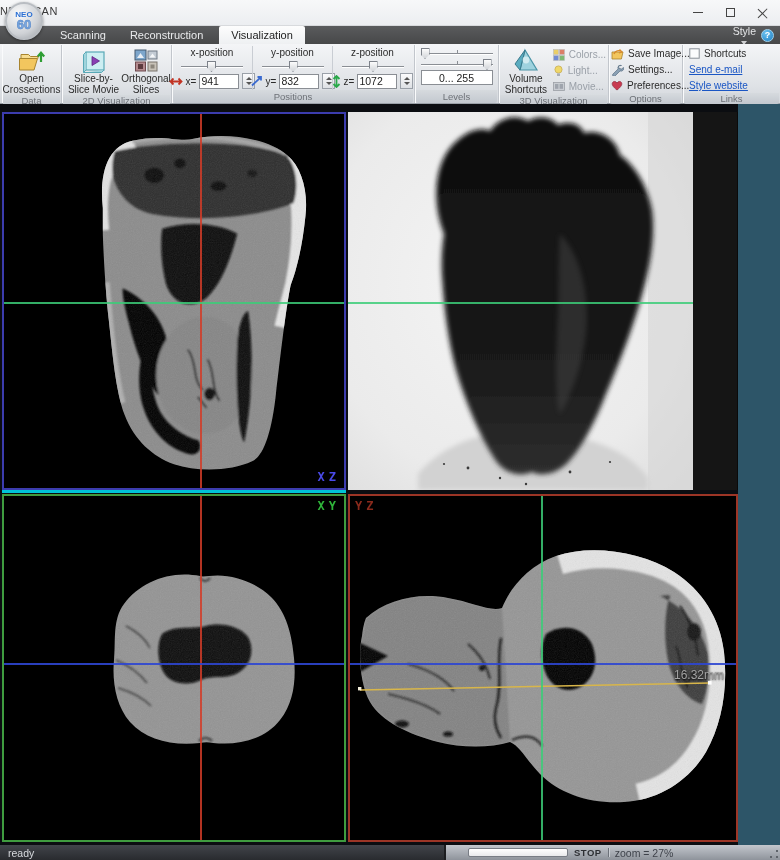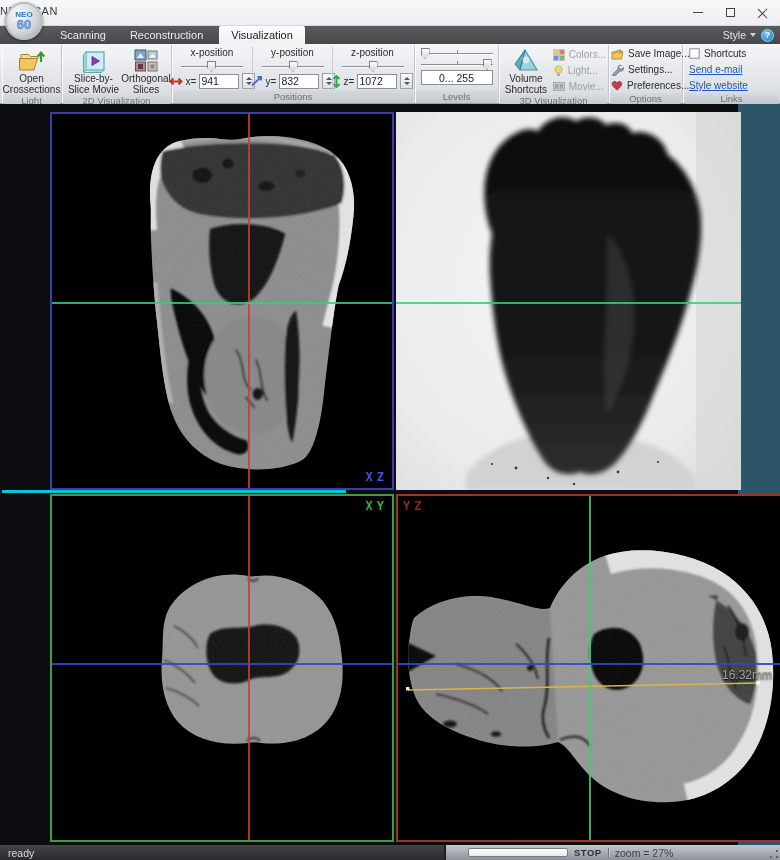--- a/index.html
+++ b/index.html
@@ -33,21 +33,21 @@
                  -webkit-text-stroke:.5px #4a7ec4; }
 
   
   .tabrow { position:absolute; left:0; top:26px; width:780px; height:18px;
             background:linear-gradient(#5a5b5d,#474849); }
   .tabs { position:absolute; left:48px; top:0; height:18px; display:flex; align-items:flex-end; }
   .tab { padding:2px 12px 3px 12px; font-size:11px; color:#e9eaec; cursor:default; }
   .tab.active { background:linear-gradient(#fdfdfd,#eef0f2); color:#222; border-radius:2px 2px 0 0;
                 padding-top:3px; margin-left:4px; margin-right:4px; }
   .tabrow-right { position:absolute; right:6px; top:1px; height:16px; display:flex; align-items:center; gap:5px; }
-  .style-label { font-size:10.5px; color:#e4e5e7; display:flex; align-items:center; gap:4px; }
+  .style-label { font-size:10.5px; color:#e4e5e7; display:flex; align-items:center; gap:4px;flex-direction:column; }
   .chev-down { width:0; height:0; border-left:3.5px solid transparent; border-right:3.5px solid transparent;
                border-top:4px solid #cfd0d2; }
   .help-icon { width:13px; height:13px; border-radius:50%;
                background:radial-gradient(circle at 35% 30%, #6ec2f0, #1d7fc4);
                color:#fff; font-size:9px; font-weight:bold; display:flex; align-items:center;
                justify-content:center; border:1px solid #9fd2ee; }
 
   
   .ribbon { position:absolute; left:0; top:44px; width:780px; height:60px;
             background:linear-gradient(#f4f5f7,#dfe2e6 70%,#d3d7dc);
@@ -94,21 +94,21 @@
   .levels-col { display:flex; flex-direction:column; align-items:center; width:80px; padding-top:1px; }
   .levels-col .slider { width:72px; height:11px; margin-top:0; }
   .range-box { width:72px; height:15px; border:1px solid #8a8e94; background:#fff; font-size:10.5px;
                color:#222; display:flex; align-items:center; justify-content:center; margin-top:1px; }
 
   
   .viewport { position:absolute; left:0; top:104px; width:780px; height:741px; background:#0b0d11; }
   .teal-strip { position:absolute; left:738px; top:0; width:42px; height:741px; background:#2d5568; }
   .black-strip { position:absolute; left:693px; top:8px; width:45px; height:378px; background:#151515;
                  border-right:1px solid #0a0a0a; }
-  .quad { position:absolute; overflow:hidden;margin-left:48px; }
+  .quad { position:absolute; overflow:hidden; }
   .quad svg { display:block; width:100%; height:100%; }
   .q-xz { left:2px; top:8px; width:344px; height:378px; border:2px solid #3c3cae; background:#000; }
   .q-xy { left:2px; top:390px; width:344px; height:348px; border:2px solid #3f9c3f; background:#000; }
   .q-yz { left:348px; top:390px; width:390px; height:348px; border:2px solid #9c3526; background:#000; }
   .q-proj { left:348px; top:8px; width:345px; height:378px; background:#ededed; }
   .cyan-line { position:absolute; left:2px; top:386px; width:344px; height:3px; background:#00c4d8; }
 
   .xline { position:absolute; height:1.5px; left:0; right:0; }
   .yline { position:absolute; width:1.5px; top:0; bottom:0; }
   .line-red   { background:rgba(210,60,40,.85); }
@@ -210,21 +210,21 @@
           <span class="bicon">
             <svg width="28" height="24" viewBox="0 0 28 24">
               <path d="M3 9 V5.5 h7.5 l2 2 H20 v2" fill="#f6dc90" stroke="#a8842e" stroke-width="1"></path>
               <path d="M1.5 9.5 h18 L16 21 H1.5 z" fill="#f2c65e" stroke="#a8842e" stroke-width="1"></path>
               <path d="M23 13 V4.5 M19.8 7.5 L23 3.8 L26.2 7.5" fill="none" stroke="#2f9e34" stroke-width="2.2"></path>
             </svg>
           </span>
           <span>Open Crossections</span>
         </div>
       </div>
-      <div class="grp-label">Light</div>
+      <div class="grp-label">Data</div>
     </div>
 
     <div class="grp" style="width:110px">
       <div class="grp-body" style="justify-content:space-evenly">
         <div class="bigbtn" style="width:62px">
           <span class="bicon">
             <svg width="26" height="25" viewBox="0 0 26 25">
               <rect x="5" y="3" width="18" height="18" fill="#cdeef2" stroke="#59a8b6" stroke-width="1.2"></rect>
               <path d="M5 3 L2.5 5.5 V23.5 L5 21 M2.5 23.5 H20.5 L23 21" fill="#9fd4dc" stroke="#59a8b6" stroke-width="1"></path>
               <path d="M11 7.5 L18.5 12 L11 16.5 Z" fill="#8a3fb4" stroke="#5e2580" stroke-width="0.8"></path>

